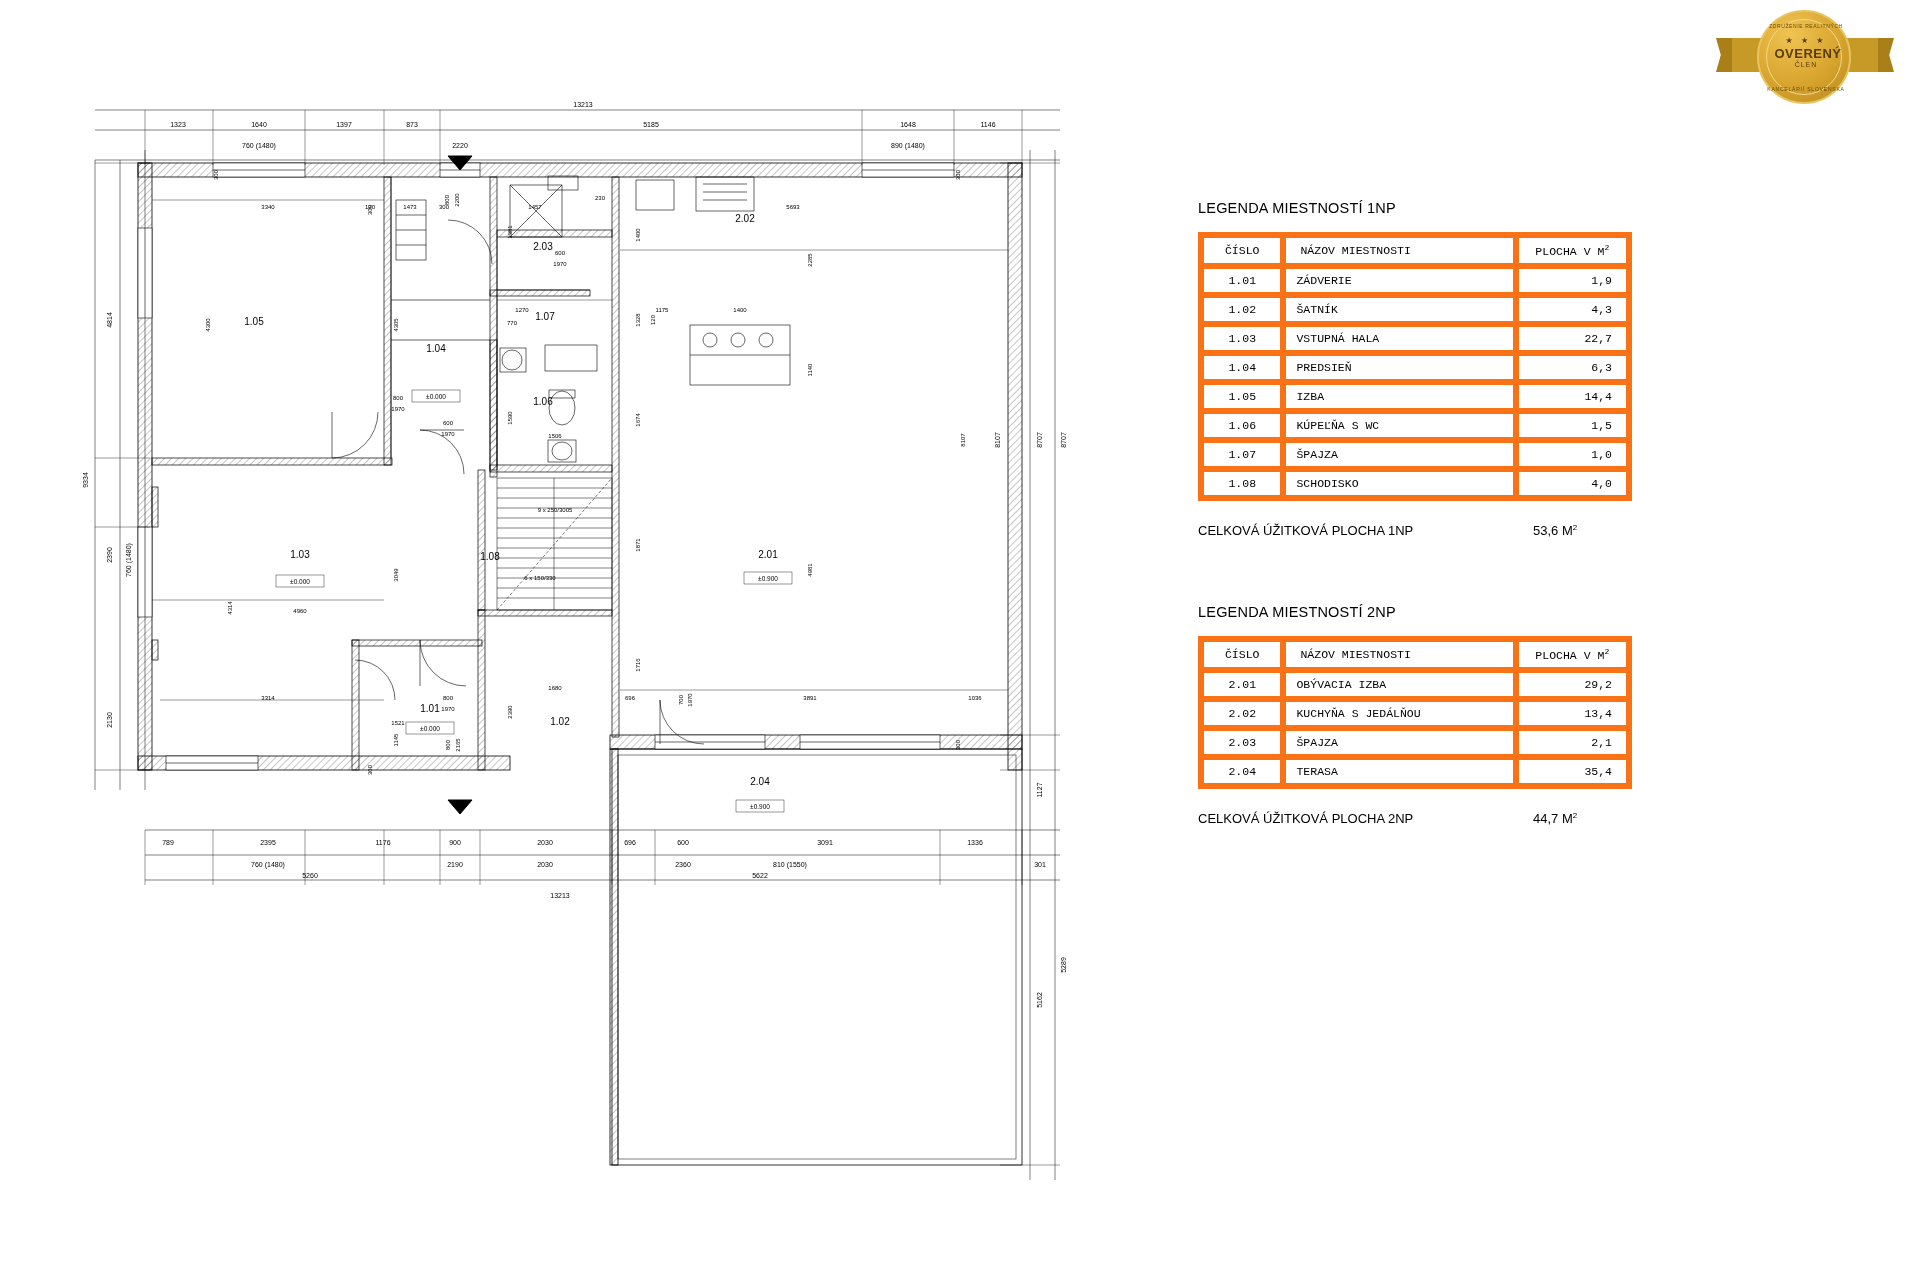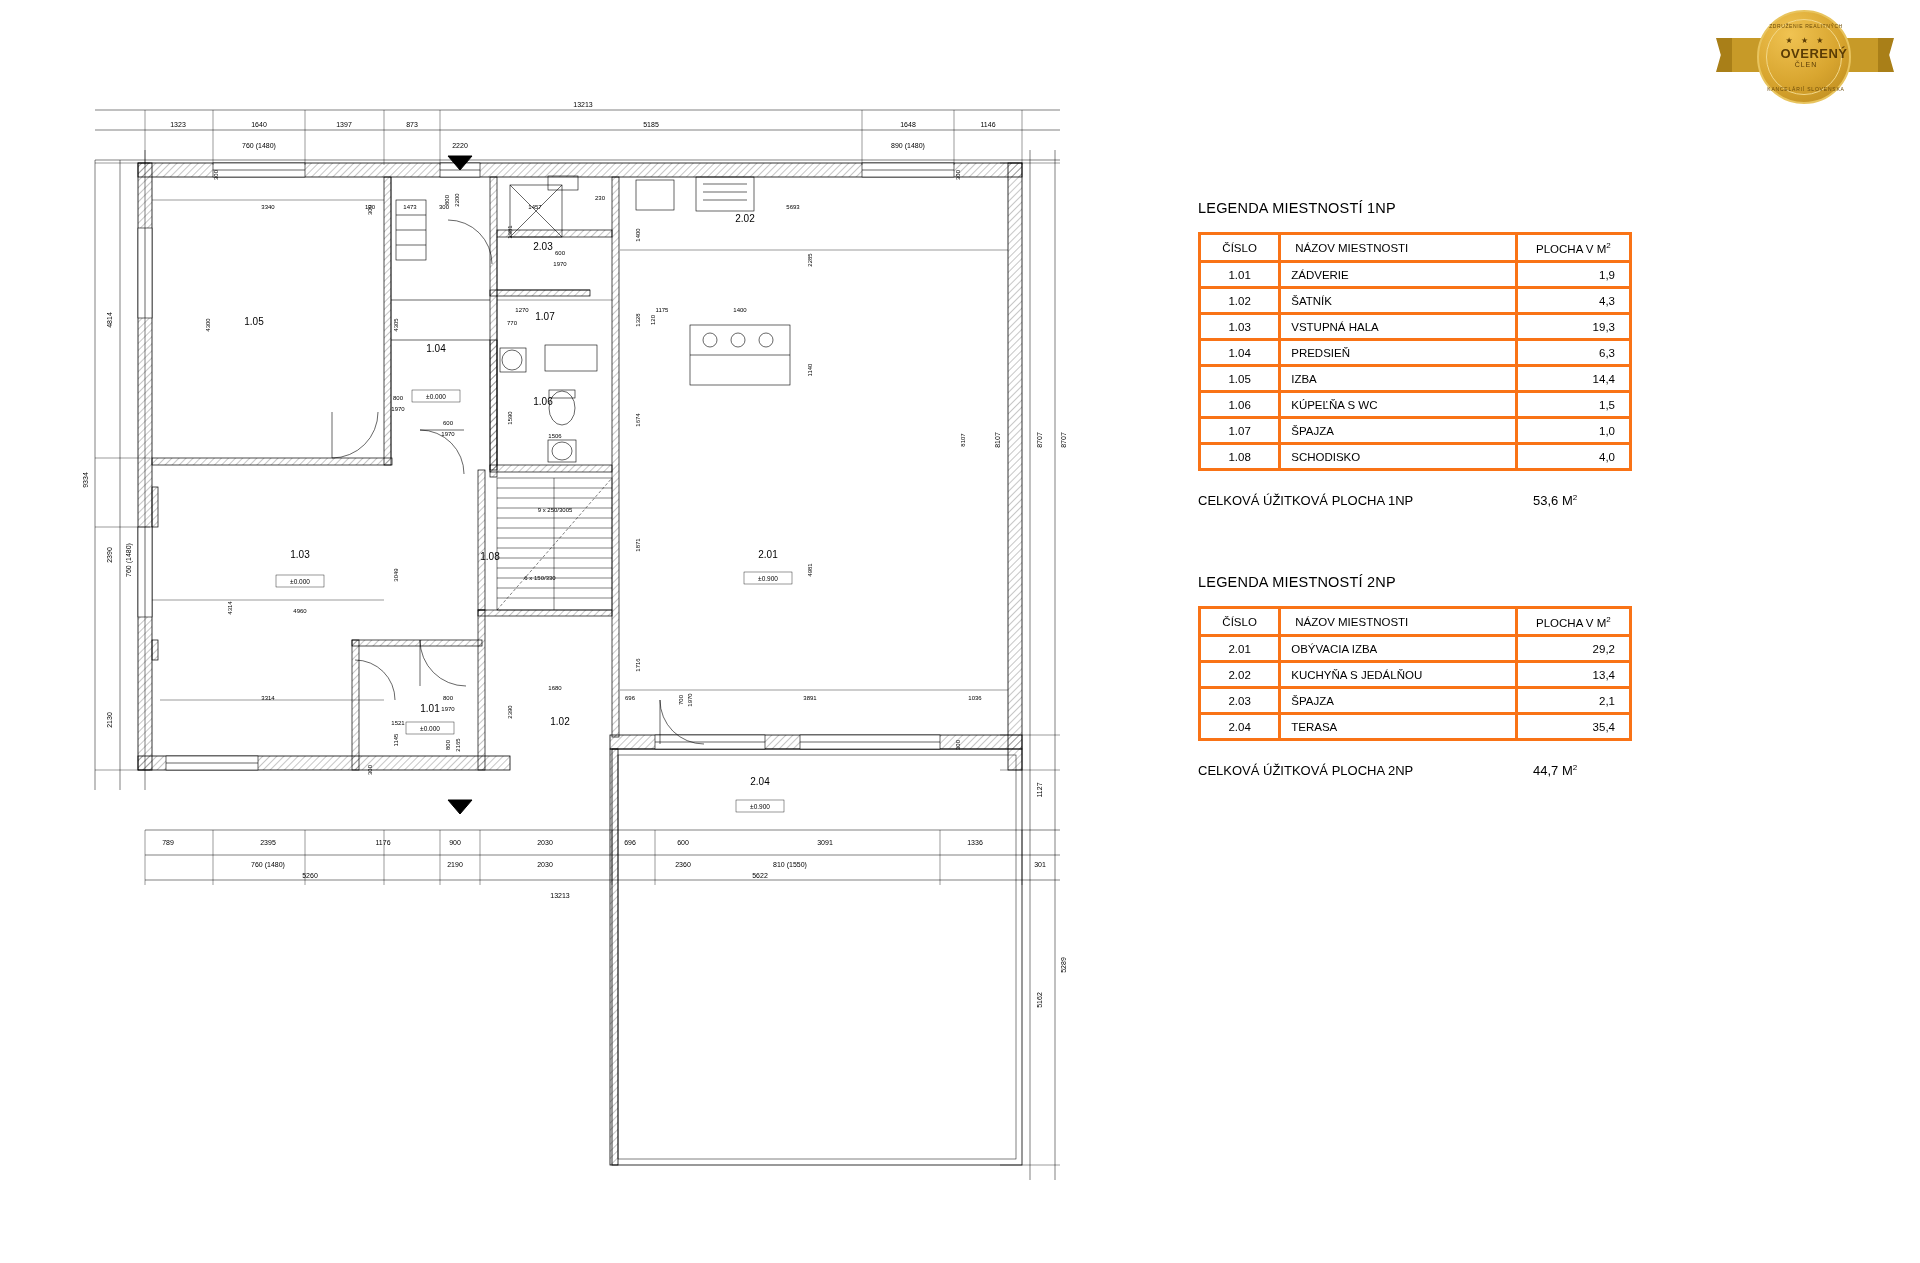--- a/index.html
+++ b/index.html
@@ -9,30 +9,30 @@
   .badge{position:absolute;top:8px;right:40px;width:150px;height:96px;}
   .badge .ribbon{position:absolute;top:30px;left:0;width:150px;height:34px;background:#c79a28;}
   .badge .ribbon:before,.badge .ribbon:after{content:"";position:absolute;top:0;width:16px;height:34px;background:#a97f18;}
   .badge .ribbon:before{left:-14px;clip-path:polygon(0 0,100% 0,100% 100%,0 100%,30% 50%);}
   .badge .ribbon:after{right:-14px;clip-path:polygon(0 0,100% 0,70% 50%,100% 100%,0 100%);}
   .badge .disc{position:absolute;left:27px;top:2px;width:94px;height:94px;border-radius:50%;
     background:radial-gradient(circle at 35% 25%,#f0c352 0%,#d8a52f 55%,#b8871c 100%);
     border:2px solid #e8c45e;box-sizing:border-box;}
   .badge .disc .inner{position:absolute;inset:7px;border-radius:50%;border:1px solid #f3d88a;}
   .badge .txt-top{position:absolute;top:11px;left:0;width:94px;text-align:center;font-size:5px;letter-spacing:.6px;color:#6b4a08;}
-  .badge .main{position:absolute;top:34px;left:8px;width:94px;text-align:center;font-size:13px;font-weight:bold;color:#5a3c05;letter-spacing:.5px;}
+  .badge .main{position:absolute;top:34px;left:2px;width:94px;text-align:center;font-size:13px;font-weight:bold;color:#5a3c05;letter-spacing:.5px;}
   .badge .sub{position:absolute;top:49px;left:0;width:94px;text-align:center;font-size:7px;color:#5a3c05;letter-spacing:1px;}
   .badge .stars{position:absolute;top:24px;left:0;width:94px;text-align:center;font-size:8px;color:#5a3c05;letter-spacing:3px;}
   .badge .txt-bot{position:absolute;bottom:10px;left:0;width:94px;text-align:center;font-size:5px;letter-spacing:.8px;color:#6b4a08;}
 
   
   .legend-wrap{position:absolute;left:1198px;top:200px;width:440px;}
   .legend-title{font-size:14.5px;font-weight:normal;letter-spacing:.2px;margin-bottom:16px;}
   table.legend{border-collapse:collapse;width:434px;font-size:11.5px;}
-  table.legend th,table.legend td{border:3px solid #f97316;padding:4px 14px;height:15px;}
+  table.legend th,table.legend td{border:6px solid #f97316;padding:4px 14px;height:15px;font-family:Liberation Mono, monospace;}
   table.legend thead th{font-weight:normal;text-align:left;padding-top:5px;padding-bottom:5px;}
   table.legend th.c-num,table.legend td.c-num{width:56px;text-align:center;}
   table.legend th.c-name,table.legend td.c-name{width:268px;}
   table.legend th.c-area,table.legend td.c-area{width:100px;text-align:center;}
   table.legend td.c-num{text-align:center;}
   table.legend td.c-name{padding-left:10px;}
   table.legend td.c-area{text-align:right;}
   .totline{display:flex;margin-top:22px;font-size:13px;gap:35px;}
   .totline .lbl{width:300px;}
   .totline .val{}
@@ -81,21 +81,21 @@
           <td class="c-area">1,9</td>
         </tr>
         <tr>
           <td class="c-num">1.02</td>
           <td class="c-name">ŠATNÍK</td>
           <td class="c-area">4,3</td>
         </tr>
         <tr>
           <td class="c-num">1.03</td>
           <td class="c-name">VSTUPNÁ HALA</td>
-          <td class="c-area">19,3</td>
+          <td class="c-area">22,7</td>
         </tr>
         <tr>
           <td class="c-num">1.04</td>
           <td class="c-name">PREDSIEŇ</td>
           <td class="c-area">6,3</td>
         </tr>
         <tr>
           <td class="c-num">1.05</td>
           <td class="c-name">IZBA</td>
           <td class="c-area">14,4</td>

